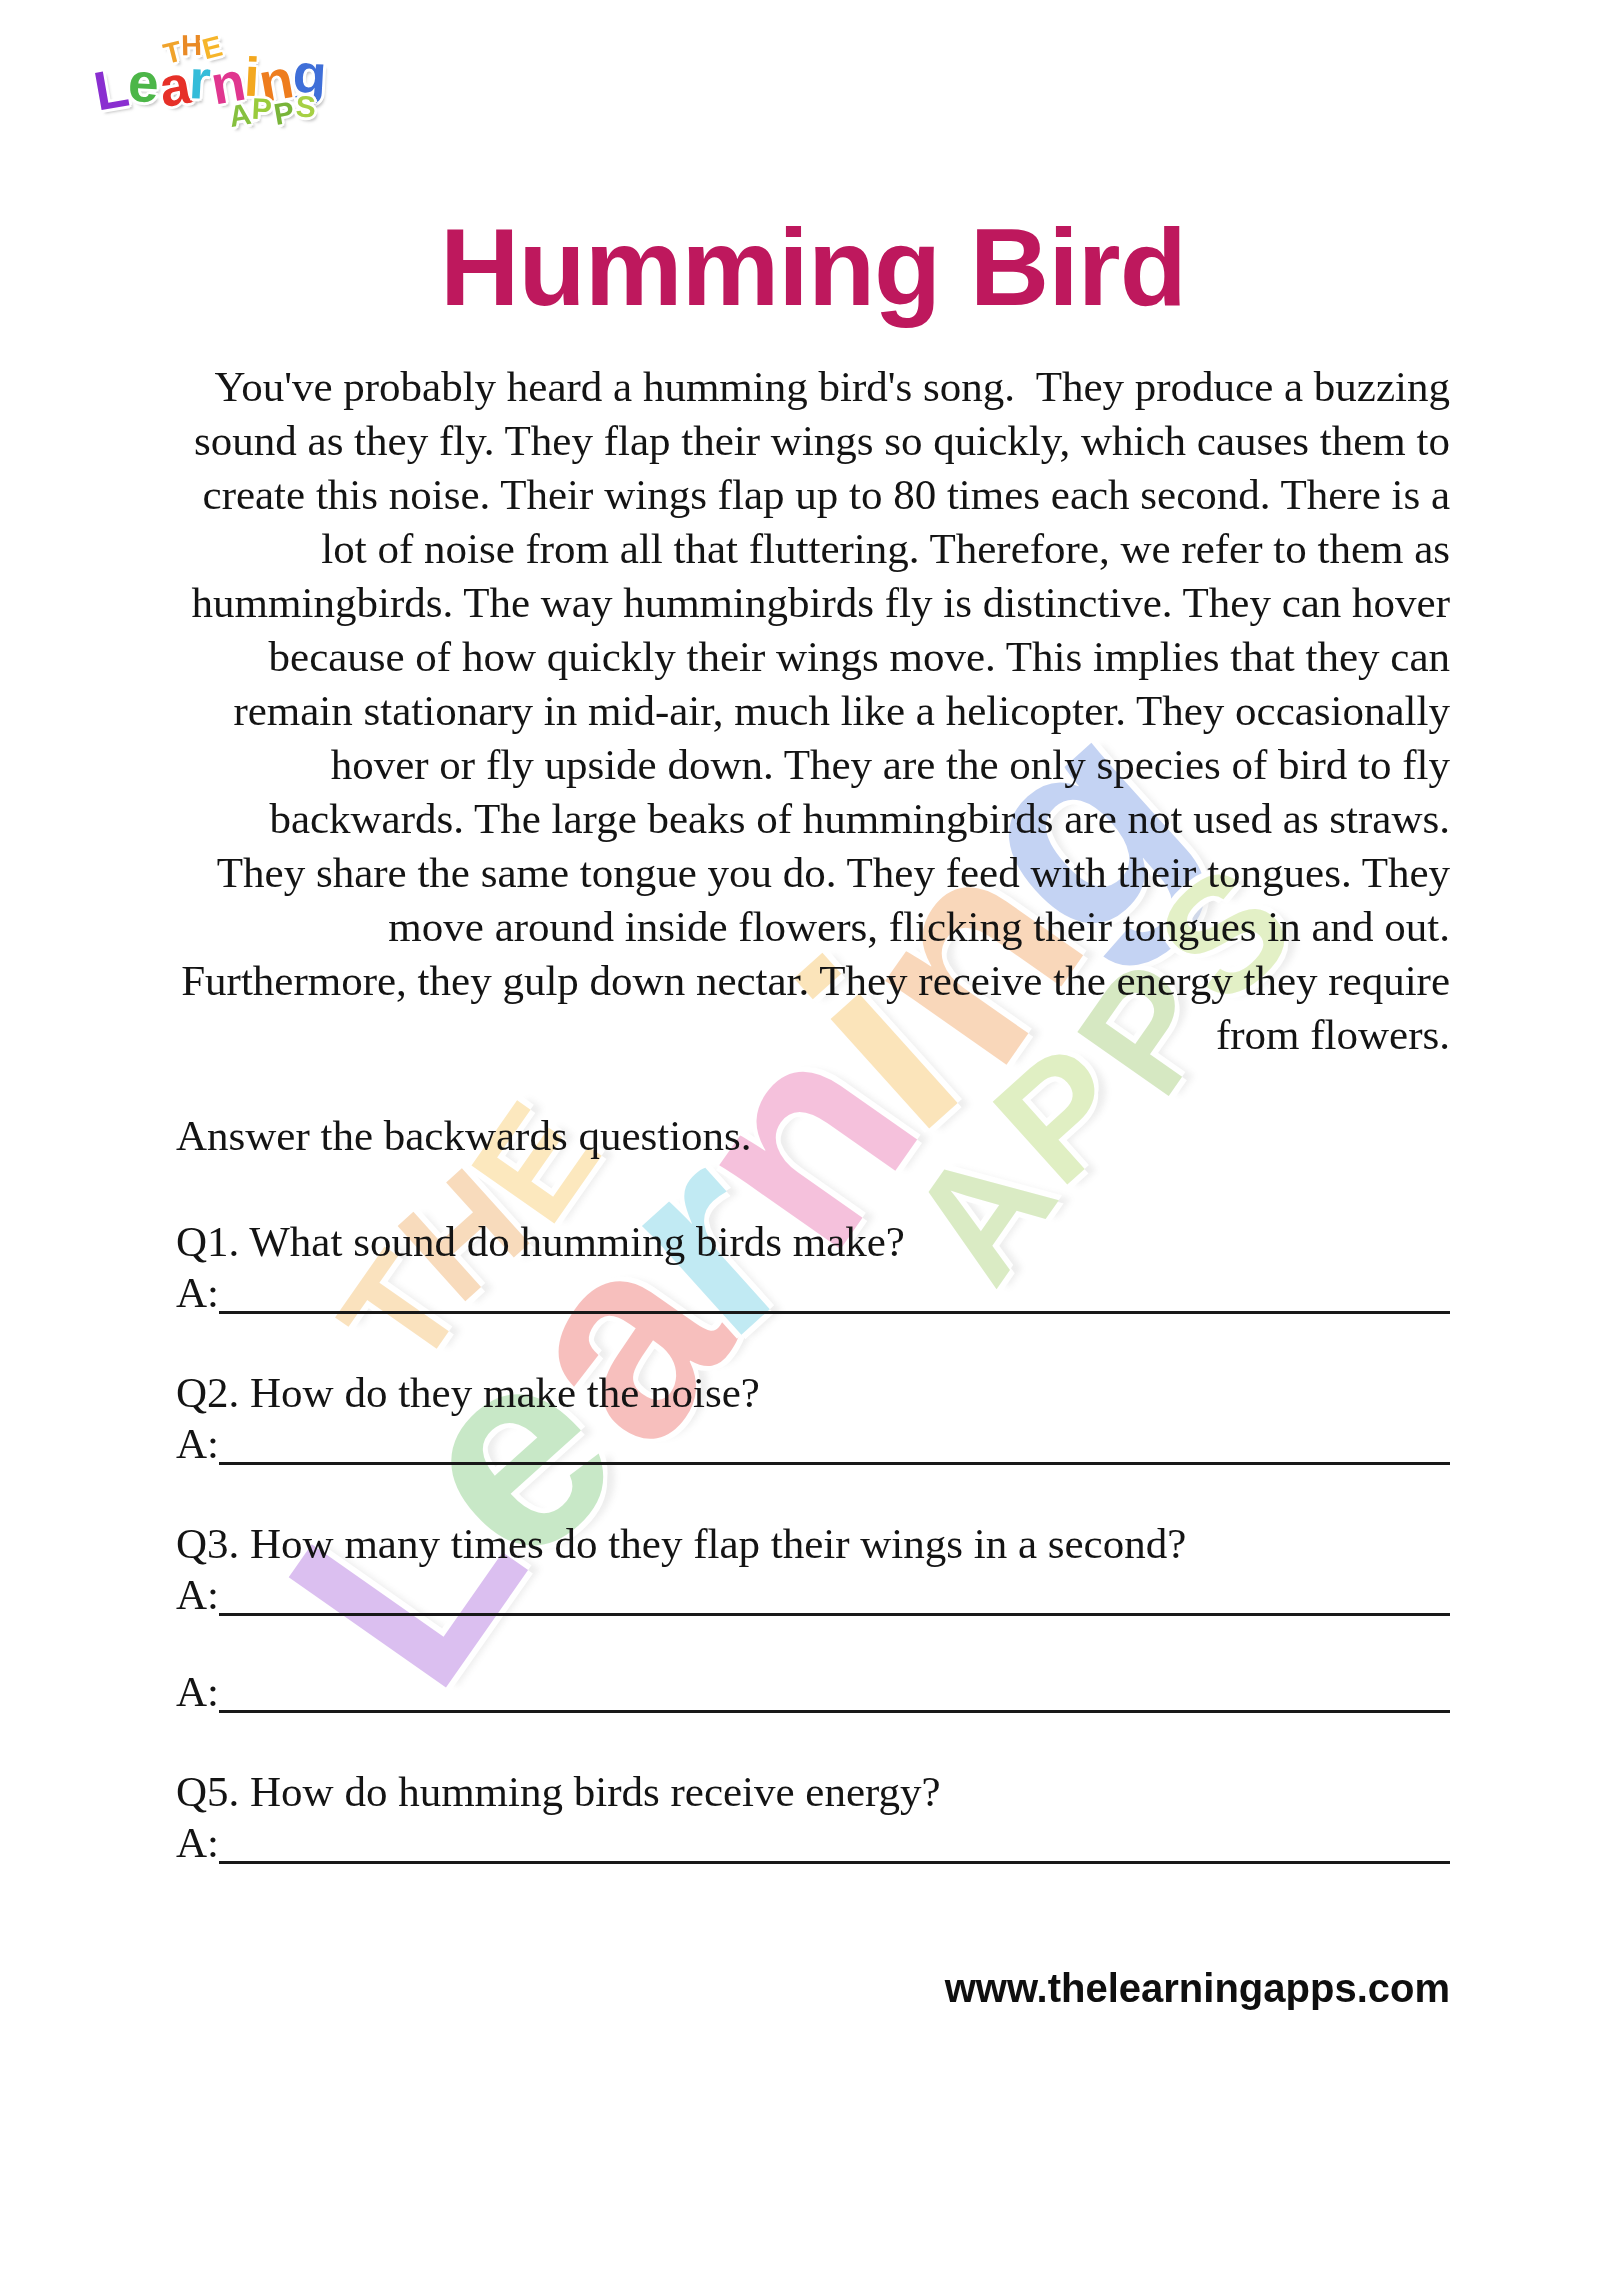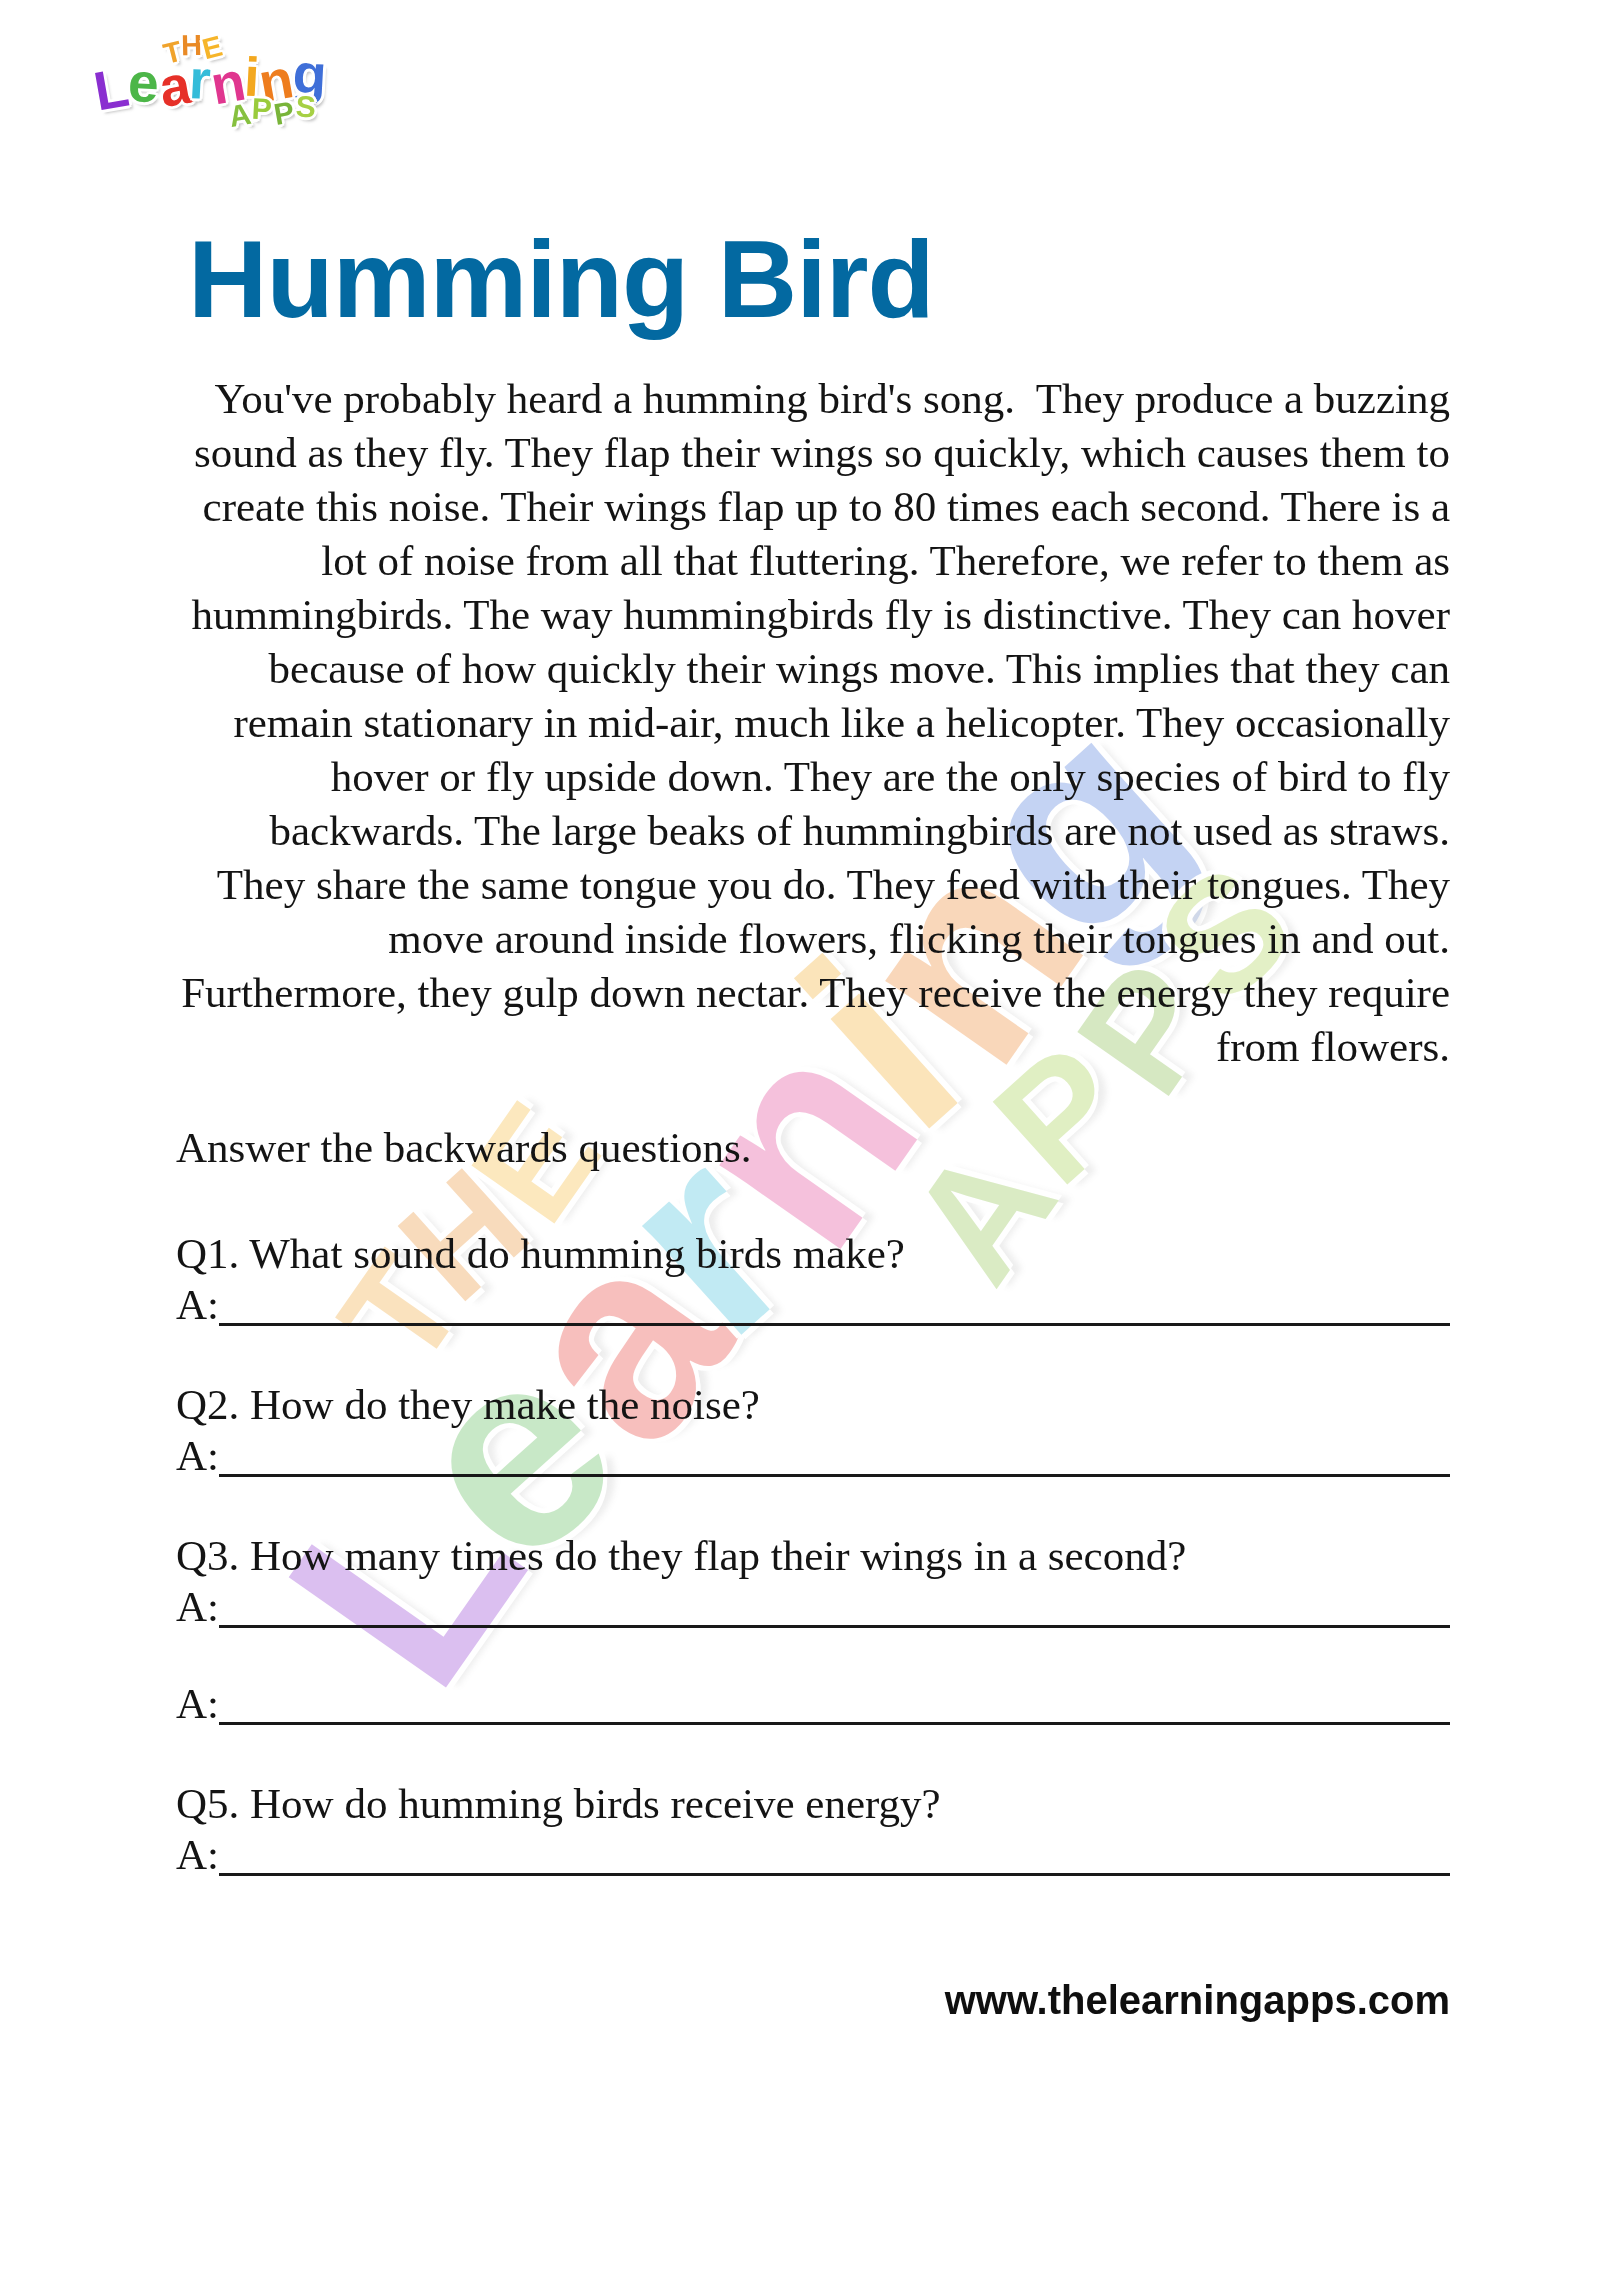--- a/index.html
+++ b/index.html
@@ -59,27 +59,27 @@
   .watermark .word-apps     { font-size: 162px; position: relative; left: 343px; margin-top: -39px; letter-spacing: 13.7px; }
 
   
   .content {
     position: absolute;
     left: 176px; top: 201px;
     width: 1274px;
     z-index: 1;
   }
   .title {
-    margin: 12px;
+    margin: 0;
     font-family: "Liberation Sans", sans-serif;
     font-weight: bold;
     font-size: 110px;
     line-height: 1.2;
-    text-align: left;
-    color: #0369a1;
+    text-align: center;
+    color: #be185d;
     letter-spacing: -1px;
   }
   .passage {
     margin: 27.4px 0 0 0;
     font-size: 43px;
     line-height: 54px;
     white-space: pre-wrap;
     text-align: right;
   }
   .instruction {

